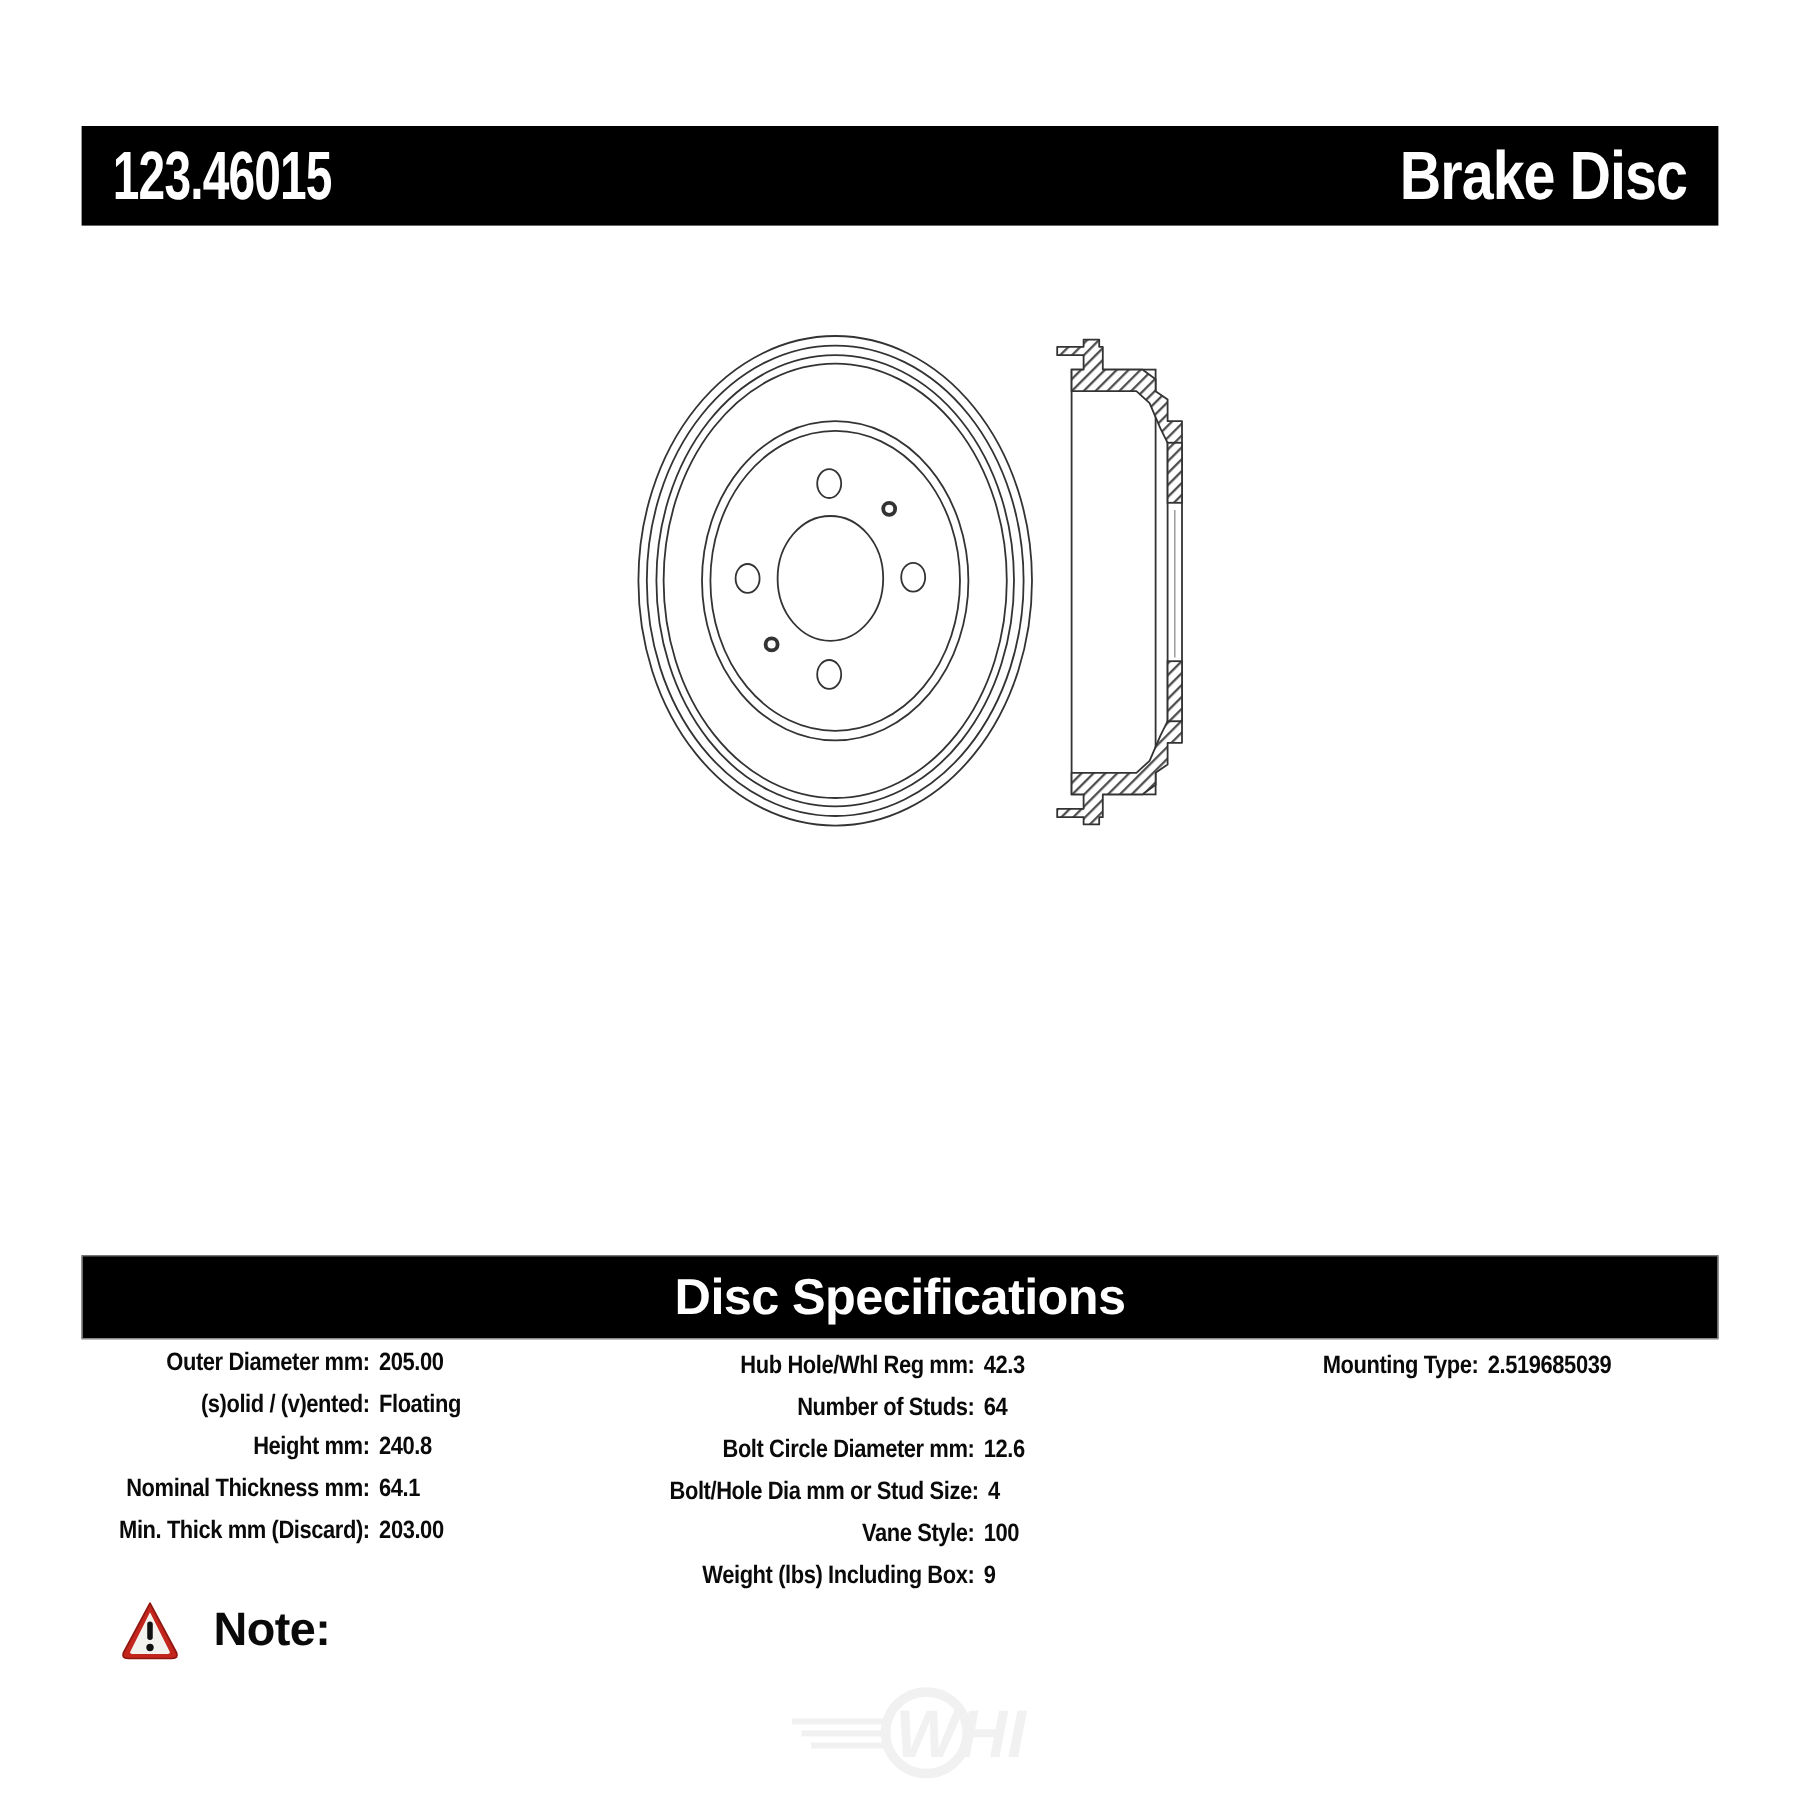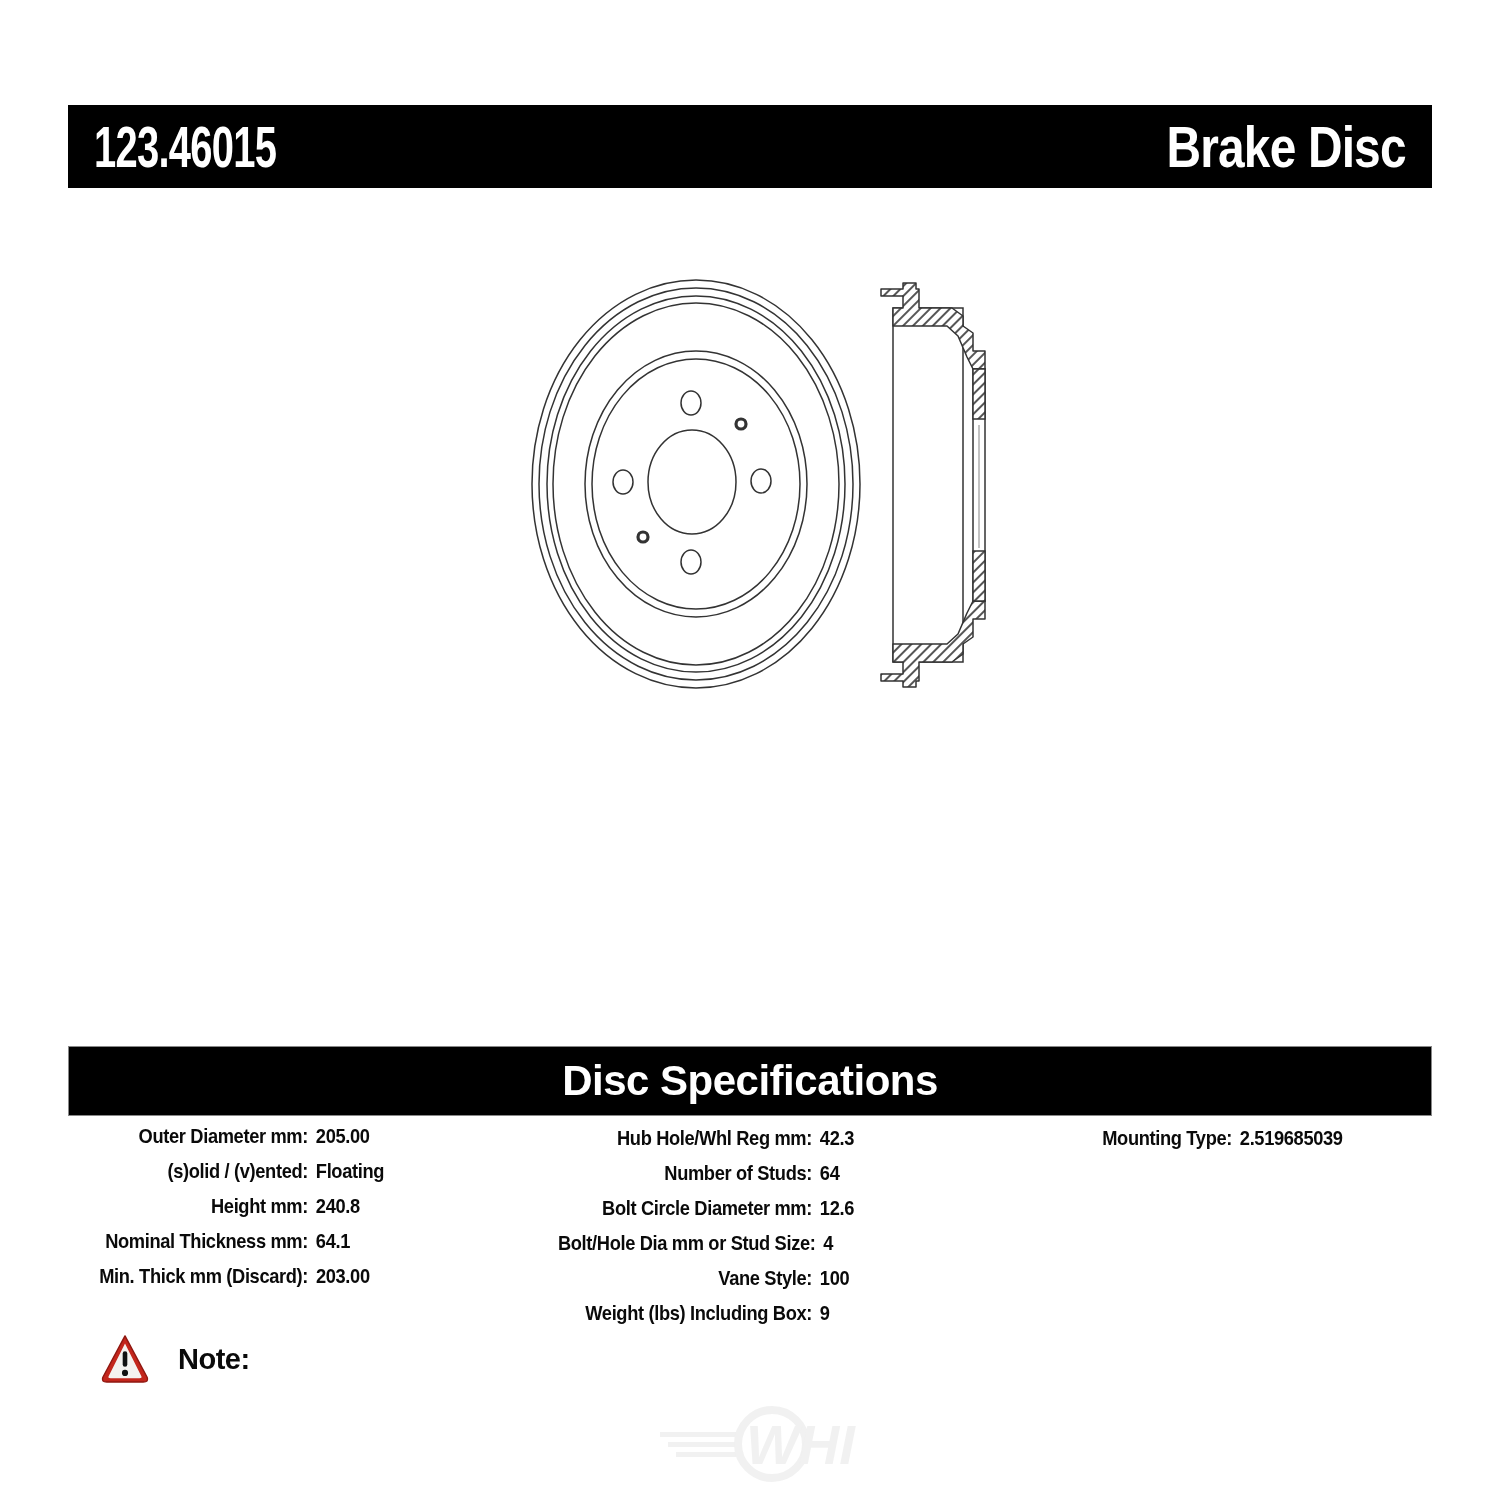--- a/index.html
+++ b/index.html
@@ -41,21 +41,21 @@
     padding-left:9px;white-space:nowrap;
   }
   .col-left{left:68px;top:1118px;width:450px;transform:scaleX(.87);transform-origin:240px 0;}
   .col-left .spec-label{flex:0 0 240px;}
   .col-mid{left:520px;top:1120px;width:480px;transform:scaleX(.87);transform-origin:292px 0;}
   .col-mid .spec-label{flex:0 0 292px;}
   .col-right{left:1000px;top:1120px;width:460px;transform:scaleX(.87);transform-origin:232px 0;}
   .col-right .spec-label{flex:0 0 232px;}
   
   .note-row{position:absolute;left:100px;top:1332px;display:flex;align-items:center;}
-  .note-label{font-size:29px;font-weight:bold;color:#0a0a0a;margin-left:28px;letter-spacing:-.5px;}
+  .note-label{font-size:39px;font-weight:bold;color:#0a0a0a;margin-left:28px;letter-spacing:-.5px;}
   
   .watermark{position:absolute;left:660px;top:1402px;opacity:.08;}
 </style>
 </head>
 <body>
 
 <div class="page">
 
   <div class="header-bar">
     <span class="part-number">123.46015</span>

